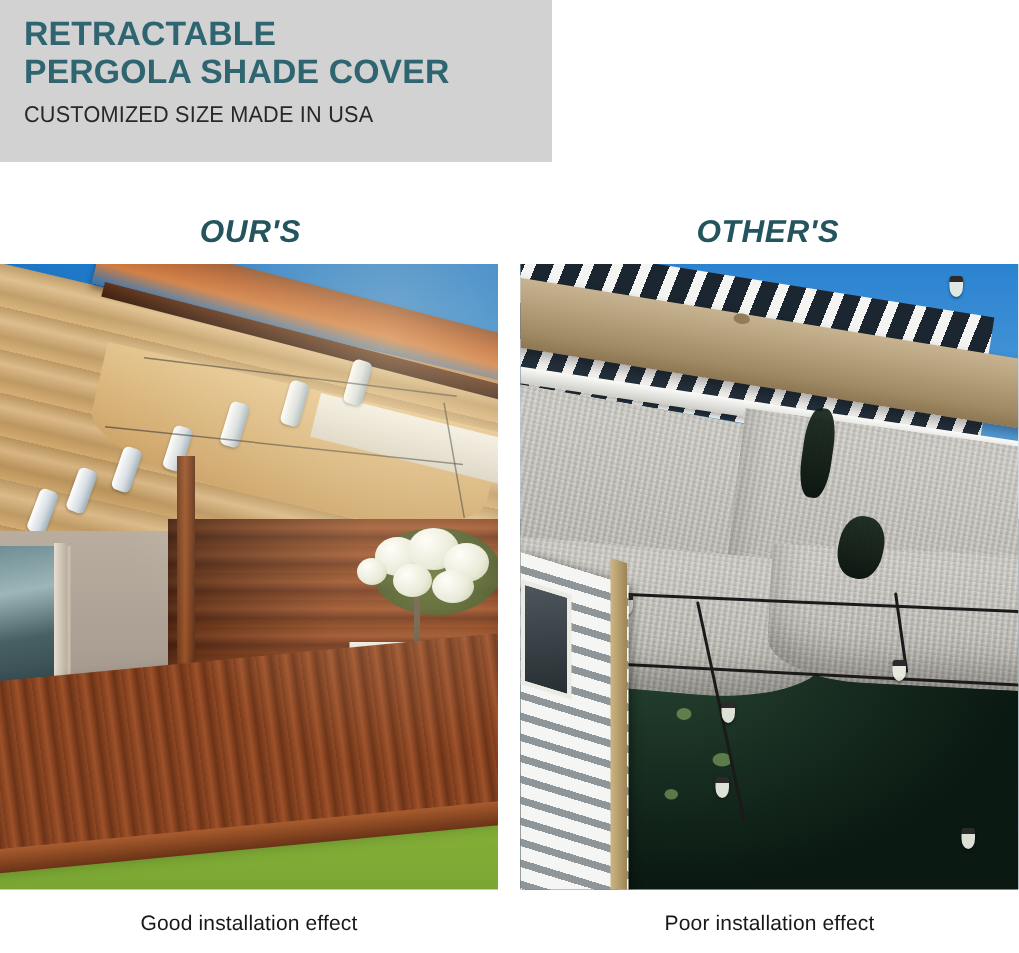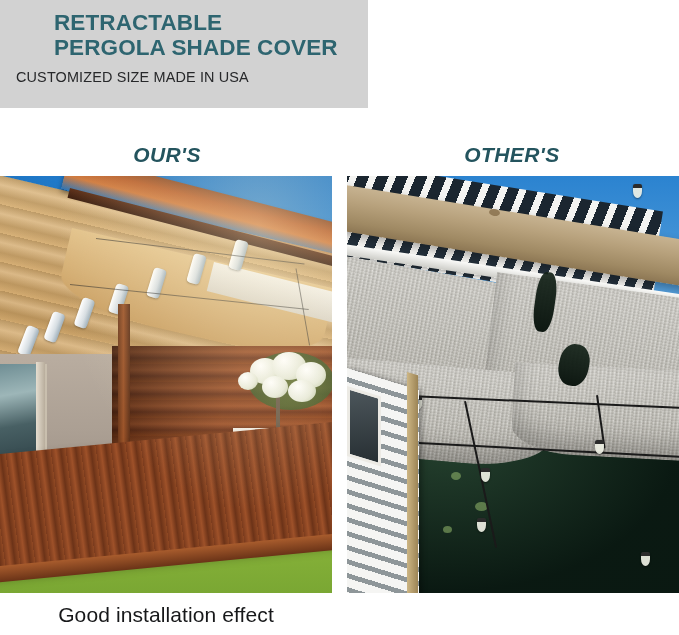--- a/index.html
+++ b/index.html
@@ -19,21 +19,20 @@
     padding: 11px 0 0 16px;
   }
   .banner-title {
     color: #2e6570;
     font-weight: bold;
     font-size: 22.5px;
     line-height: 24.5px;
     letter-spacing: 0.1px;
     white-space: pre-line;
     font-family: "Liberation Sans", sans-serif;
-    margin-left: 38px;
   }
   .banner-sub {
     margin-top: 8px;
     color: #27282a;
     font-size: 15.2px;
     line-height: 18px;
     letter-spacing: 0.15px;
     font-family: "Liberation Sans", sans-serif;
     transform: scaleX(0.95);
     transform-origin: left center;
@@ -317,21 +316,21 @@
     color: transparent;
     -webkit-text-fill-color: transparent;
     padding-right: 3px;
     transform: translateY(-1px);
   }
 
   
   .caption {
     position: absolute; top: 601px; height: 28px;
     color: #17181a;
-    font-size: 21px; line-height: 28px;
+    font-size: 14px; line-height: 28px;
     text-align: center;
     letter-spacing: .1px;
   }
   #cap-left  { left: 0px;   width: 332px; }
   #cap-right { left: 347px; width: 332px; }
 </style>
 </head>
 <body>
 
 <div class="page">
@@ -432,14 +431,15 @@
     <div class="bulb" style="left:286px; top:8px;"></div>
     <div class="bulb" style="left:130px; top:342px;"></div>
 
     <div class="shutter"></div>
     <div class="window-dark"></div>
     <div class="shutter-post"></div>
   </div>
 
 
   <div class="caption" id="cap-left">Good installation effect</div>
+  <div class="caption" id="cap-right">Poor installation effect</div>
 
 </div>
 
 </body></html>

